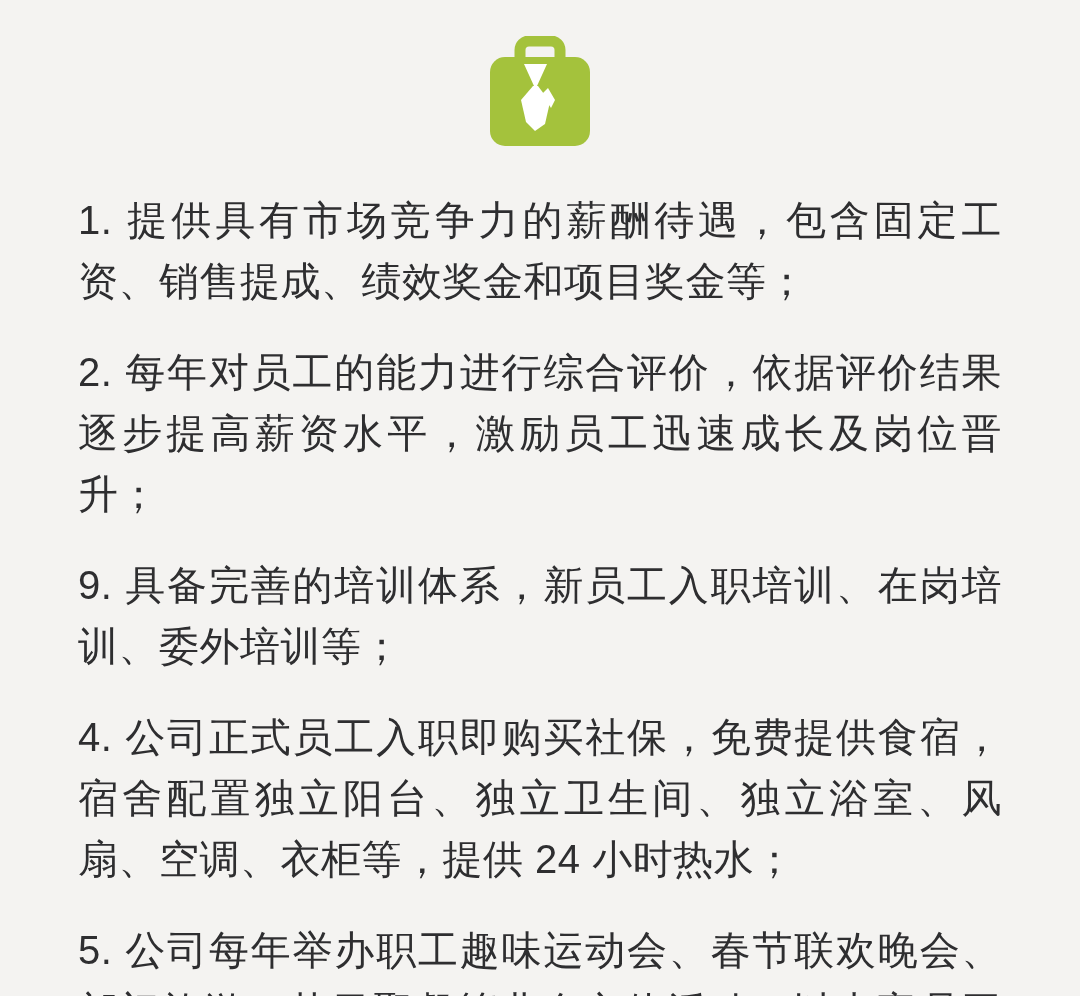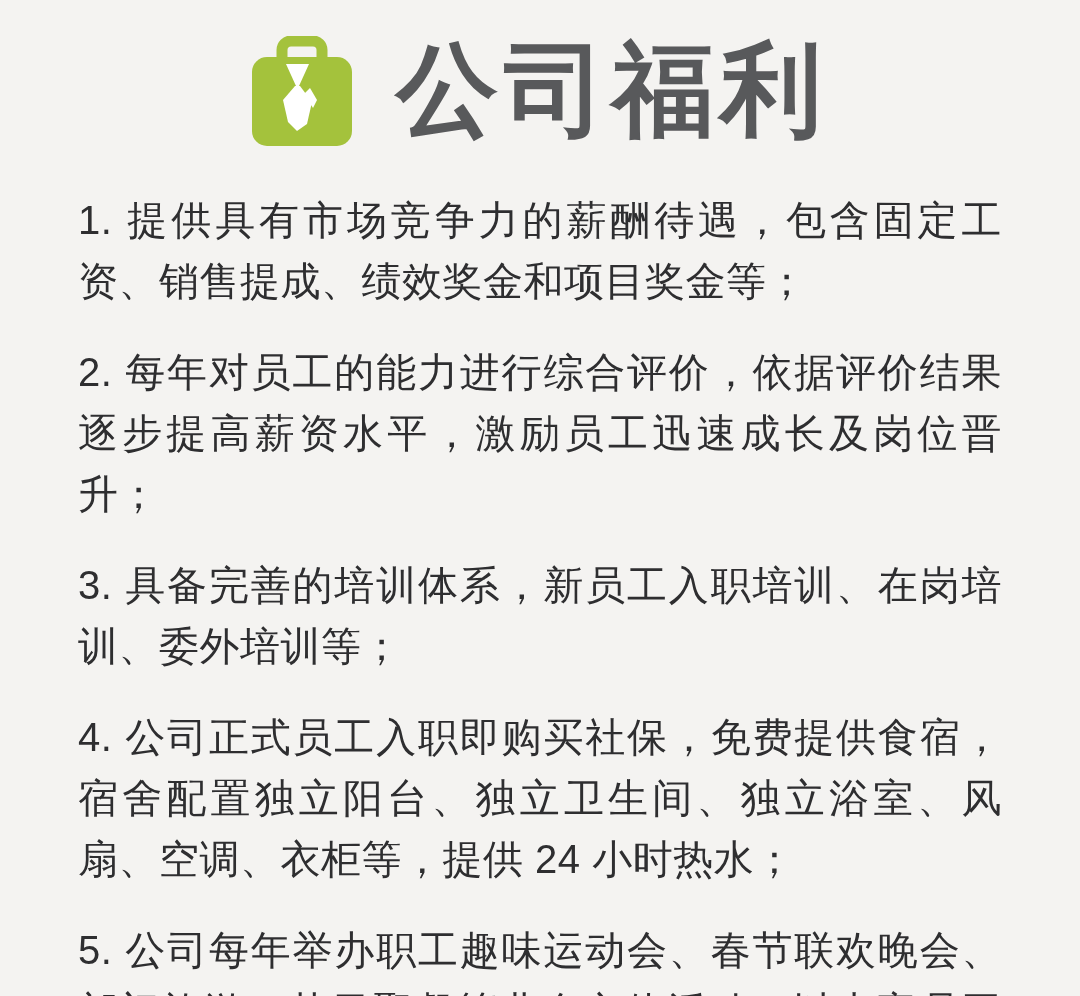--- a/index.html
+++ b/index.html
@@ -58,24 +58,23 @@
 
         <rect x="0" y="21" width="100" height="89" rx="15" fill="#a4c23c"></rect>
 
         <polygon points="34,28 57,28 47,50 44,50" fill="#ffffff"></polygon>
 
         <polygon points="43,50 48,50 60,66 55,88 45,95 36,86 31,64" fill="#ffffff"></polygon>
 
         <polygon points="58,52 65,64 61,72 52,58" fill="#ffffff"></polygon>
       </svg>
     </span>
-    <h1 class="title">公司福利</h1>
   </header>
 
   <main class="content">
     <p class="item">1. 提供具有市场竞争力的薪酬待遇，包含固定工资、销售提成、绩效奖金和项目奖金等；</p>
     <p class="item">2. 每年对员工的能力进行综合评价，依据评价结果逐步提高薪资水平，激励员工迅速成长及岗位晋升；</p>
-    <p class="item">3. 具备完善的培训体系，新员工入职培训、在岗培训、委外培训等；</p>
+    <p class="item">9. 具备完善的培训体系，新员工入职培训、在岗培训、委外培训等；</p>
     <p class="item">4. 公司正式员工入职即购买社保，免费提供食宿，宿舍配置独立阳台、独立卫生间、独立浴室、风扇、空调、衣柜等，提供 24 小时热水；</p>
     <p class="item">5. 公司每年举办职工趣味运动会、春节联欢晚会、部门旅游、节日聚餐等业余文体活动，以丰富员工的文化生活。</p>
   </main>
 
 </div>
 
 </body></html>

